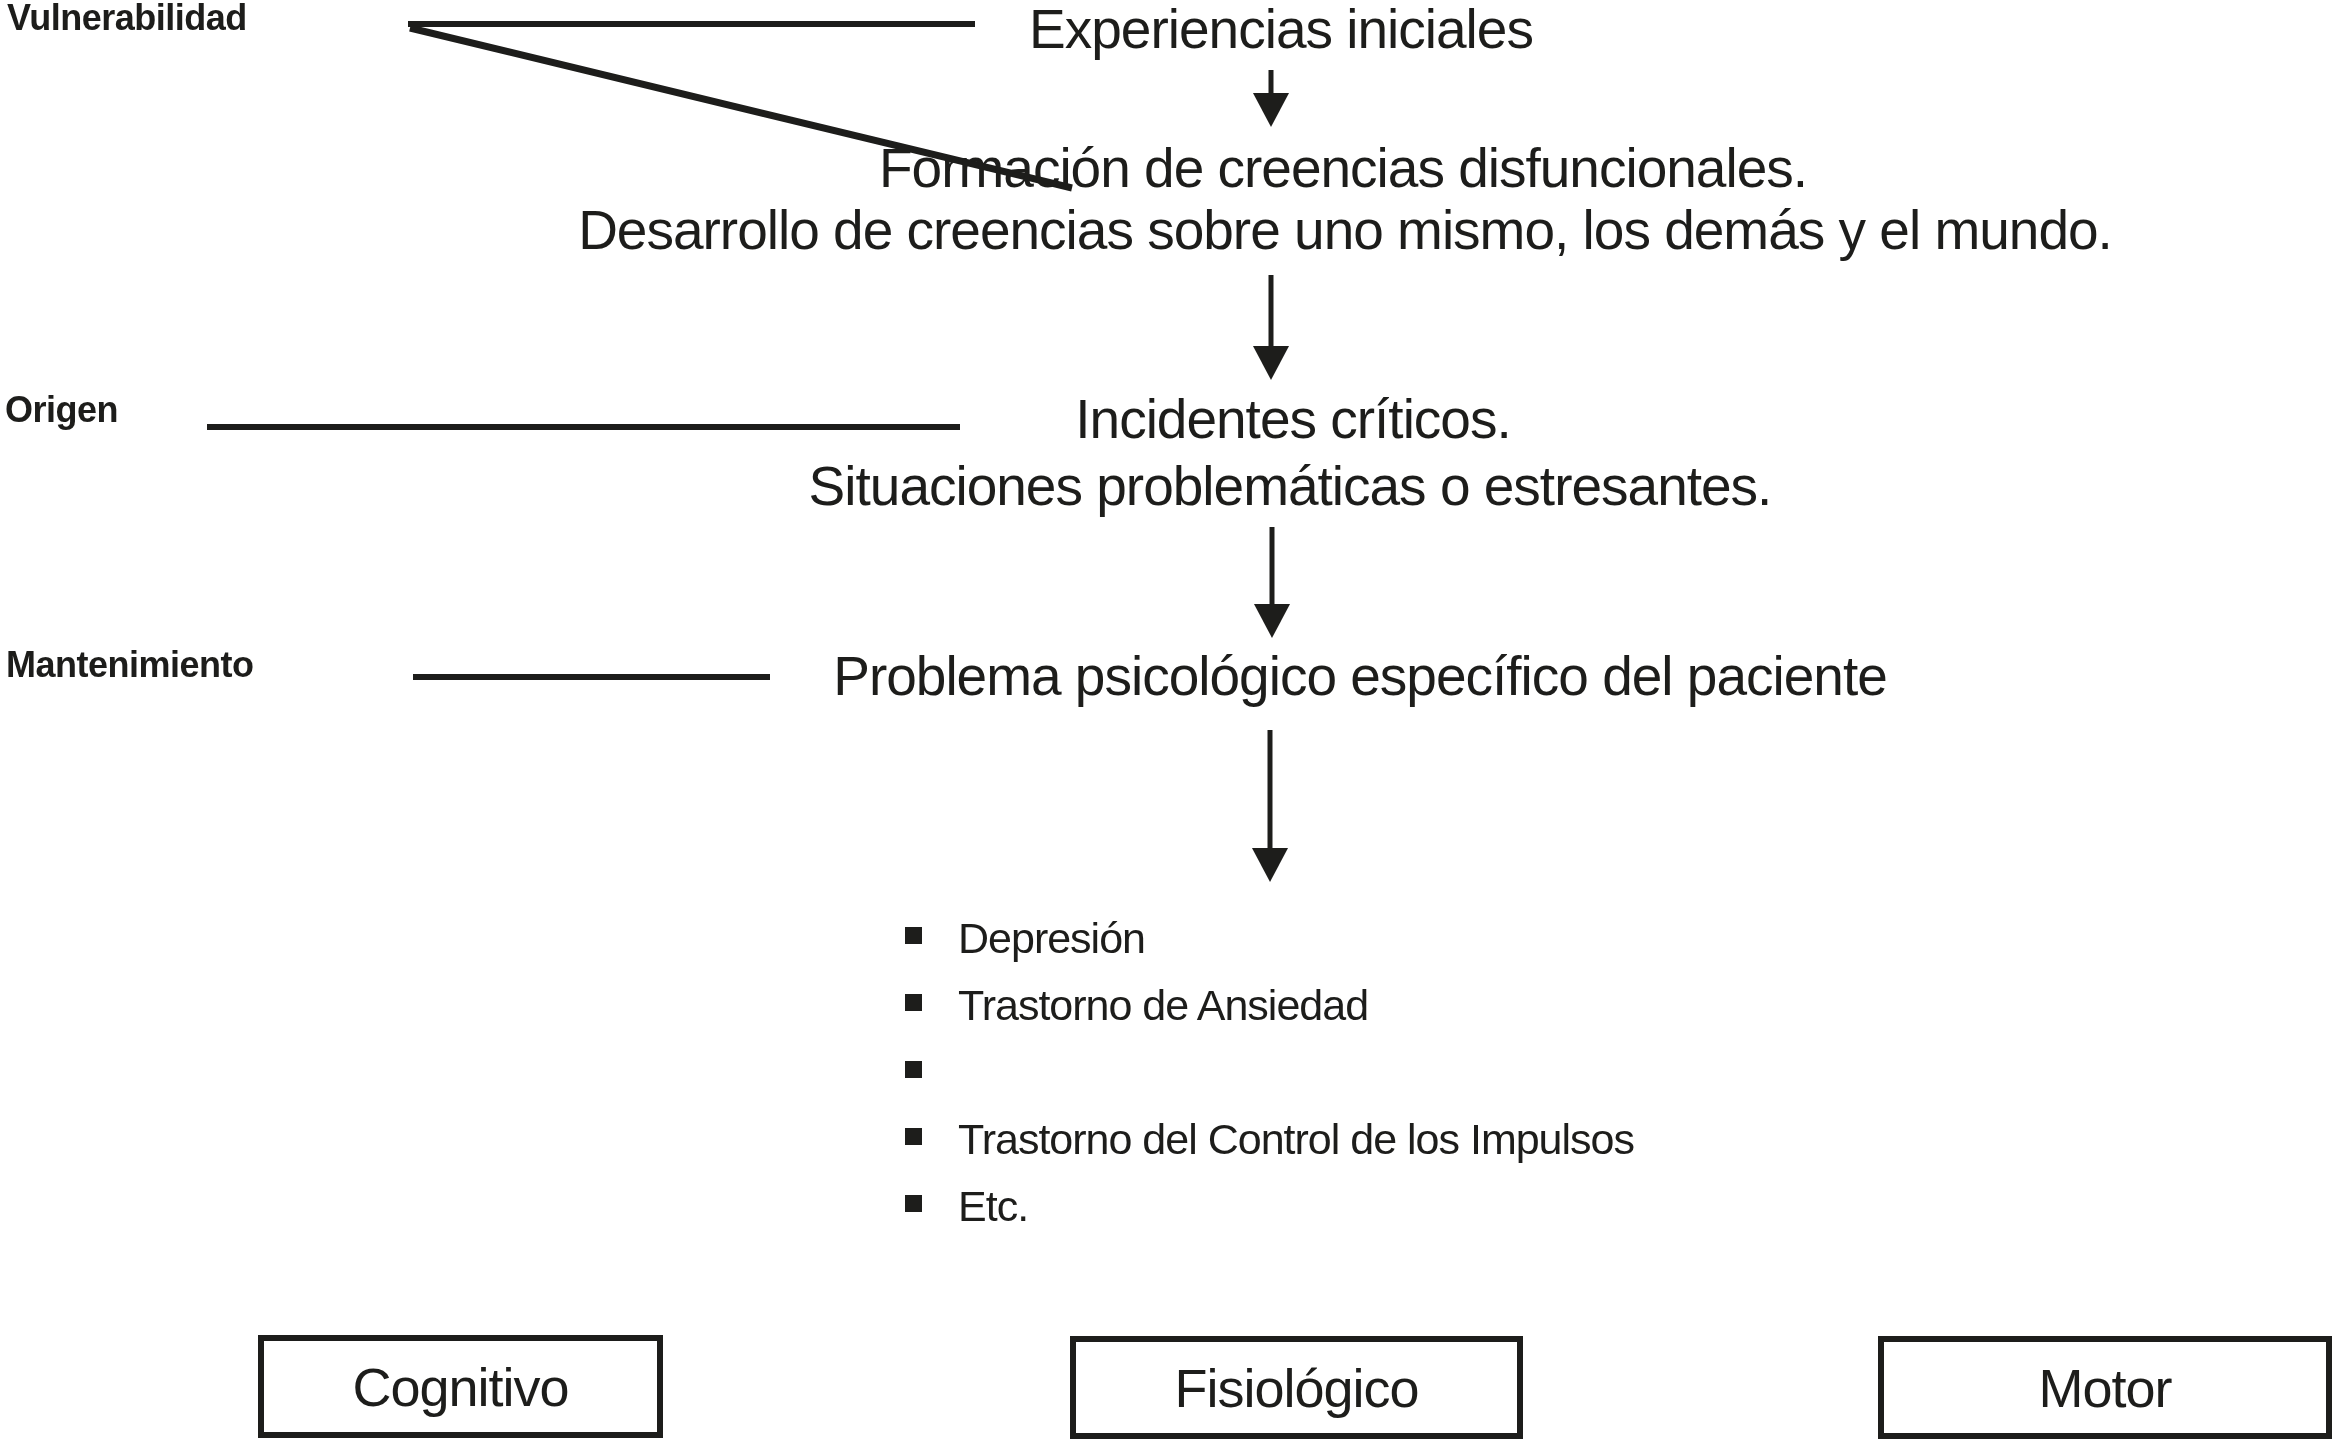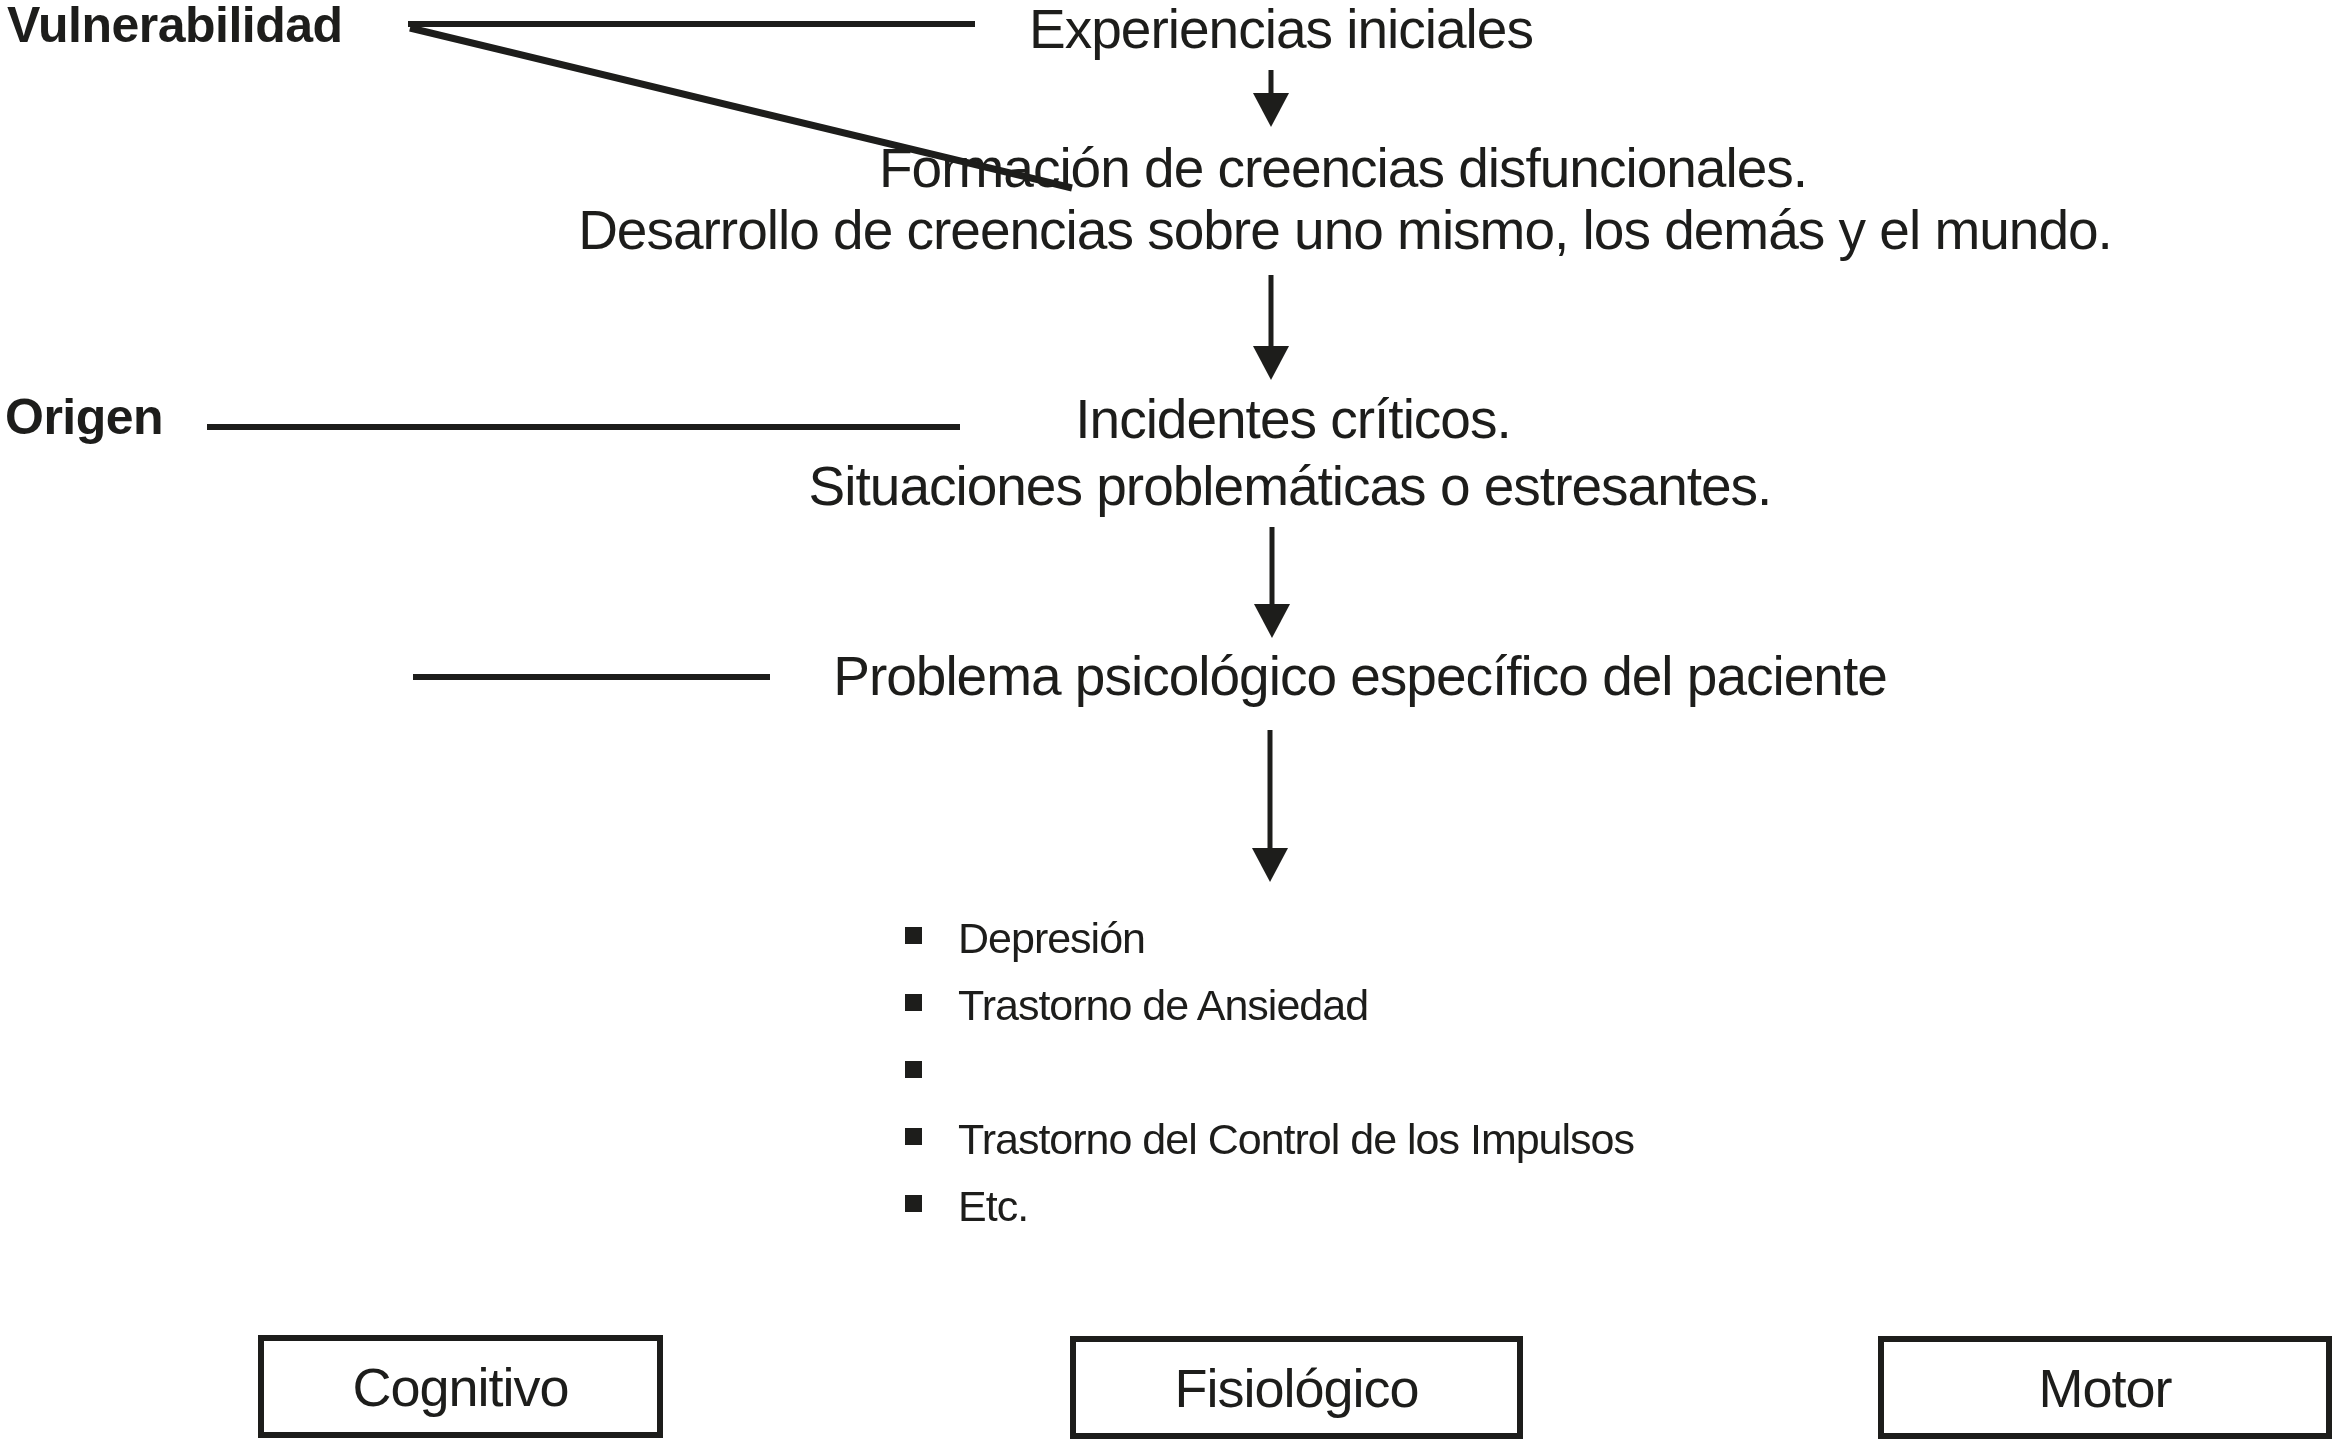--- a/index.html
+++ b/index.html
@@ -32,21 +32,21 @@
     line-height: 1;
     letter-spacing: -1px;
     color: #1d1d1b;
   }
   .txt.centered {
     transform: translateX(-50%);
   }
   .stage-label {
     position: absolute;
     white-space: nowrap;
-    font-size: 50px;
+    font-size: 36px;
     font-weight: bold;
     line-height: 1;
     letter-spacing: -0.5px;
     color: #1d1d1b;
   }
   .disorder-list {
     position: absolute;
     left: 905px;
     top: 908px;
     margin: 0;
@@ -120,20 +120,21 @@
     <g>
       <line x1="1270" y1="730" x2="1270" y2="852" stroke="#1d1d1b" stroke-width="5"></line>
       <polygon points="1252,848 1288,848 1270,882" fill="#1d1d1b"></polygon>
     </g>
   </svg>
 
   <div class="stage-label" style="left:7px; top:0px;">Vulnerabilidad</div>
 
   <div class="stage-label" style="left:5px; top:392px;">Origen</div>
 
+  <div class="stage-label" style="left:6px; top:647px;">Mantenimiento</div>
 
   <div class="txt centered" style="left:1281px; top:2px;">Experiencias iniciales</div>
 
   <div class="txt centered" style="left:1343px; top:141px;">Formación de creencias disfuncionales.</div>
 
   <div class="txt centered" style="left:1345px; top:203px;">Desarrollo de creencias sobre uno mismo, los demás y el mundo.</div>
 
   <div class="txt centered" style="left:1293px; top:392px;">Incidentes críticos.</div>
 
   <div class="txt centered" style="left:1290px; top:459px;">Situaciones problemáticas o estresantes.</div>

